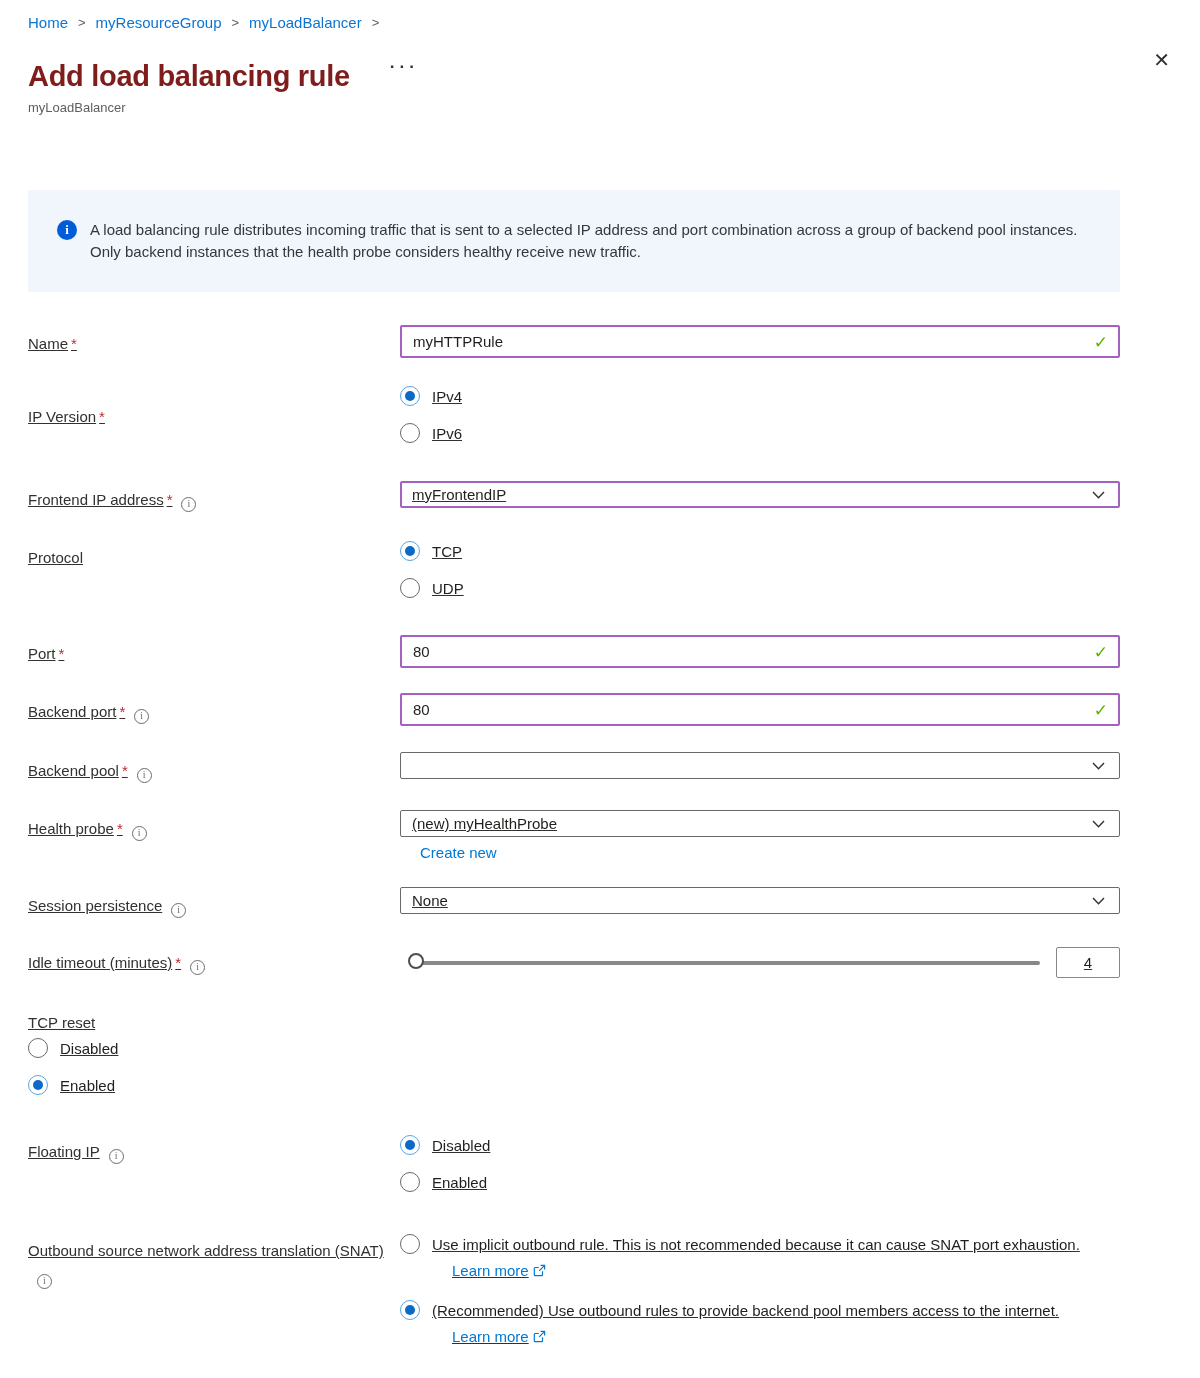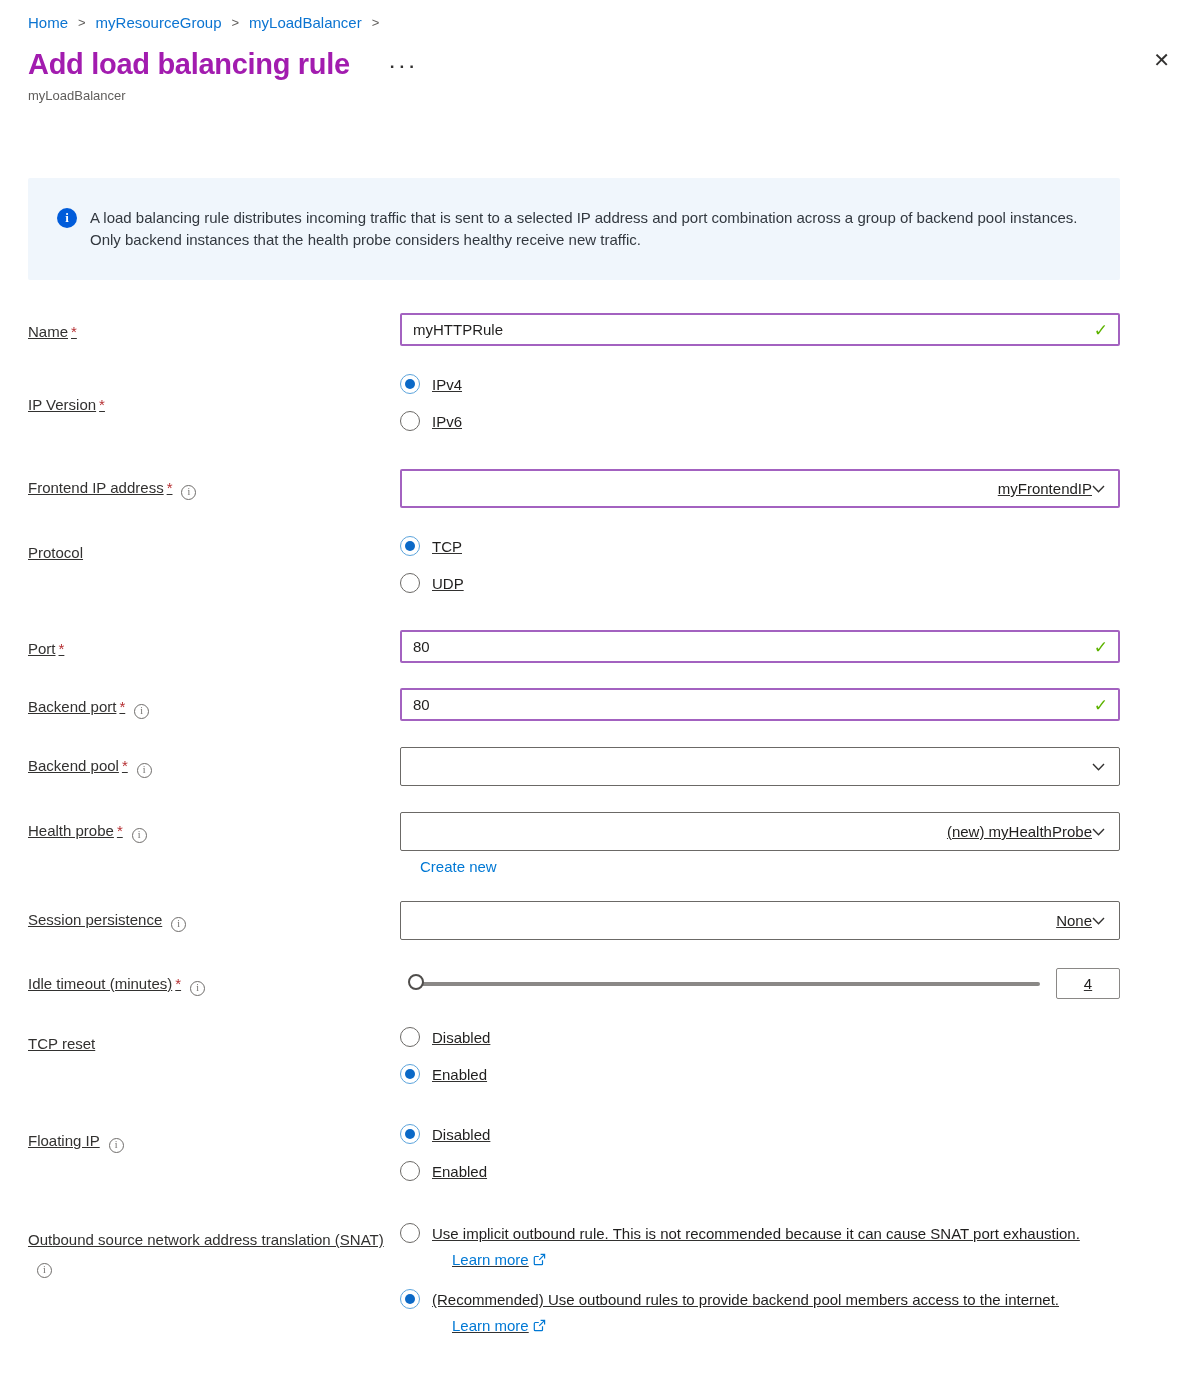--- a/index.html
+++ b/index.html
@@ -11,21 +11,21 @@
   }
   .page { padding:14px 28px 40px 28px; }
 
   
   .breadcrumb { display:flex; align-items:center; font-size:15px; }
   .crumb { color:#0b74d1; cursor:pointer; }
   .crumb-sep { color:#605e5c; margin:0 10px; font-size:13px; }
 
   
   .titlebar { display:flex; align-items:flex-start; margin-top:17px; position:relative; }
-  .page-title { font-size:29px; font-weight:700; color:#a21caf; letter-spacing:-0.3px; }
+  .page-title { font-size:29px; font-weight:700; color:#7f1d1d; letter-spacing:-0.3px;margin-top:12px; }
   .more-btn { margin-left:40px; margin-top:10px; font-size:17px; letter-spacing:4px;
               color:#323130; cursor:pointer; line-height:1; font-weight:700; }
   .close-btn { position:absolute; right:2px; top:2px; font-size:20px; color:#323130;
                cursor:pointer; line-height:1; font-weight:400; }
   .subtitle { font-size:13px; color:#605e5c; margin-top:7px; }
 
   
   .banner { margin-top:75px; background:#f0f6fc; border-radius:2px;
             padding:29px 30px 29px 29px; display:flex; width:1092px; }
   .banner-icon { flex:0 0 20px; width:20px; height:20px; border-radius:50%;
@@ -46,22 +46,22 @@
                font-family:"Liberation Serif",serif; cursor:pointer; }
 
   .txt-input { position:relative; }
   .txt-input input {
     width:100%; height:33px; border:2px solid #a362c0; border-radius:2px;
     padding:0 46px 0 11px; font-size:15px; color:#201f1e;
     font-family:"Liberation Sans","DejaVu Sans",sans-serif; outline:none; background:#fff;
   }
   .valid-check { position:absolute; right:12px; top:7px; color:#5db300; font-size:17px; }
 
-  .dropdown { height:39px; border:1px solid #6b6966; border-radius:2px; background:#fff;
-              display:flex; align-items:center; padding:0 14px 0 11px; cursor:pointer;text-align:right; }
+  .dropdown { height:27px; border:1px solid #6b6966; border-radius:2px; background:#fff;
+              display:flex; align-items:center; padding:0 14px 0 11px; cursor:pointer; }
   .dropdown.edited { border:2px solid #a362c0; padding:0 13px 0 10px; }
   .dropdown .dd-value { flex:1; font-size:15px; color:#201f1e; }
   .chevron { flex:0 0 13px; }
 
   .radio-group .radio-item { display:flex; align-items:center; margin-bottom:17px; cursor:pointer; }
   .radio-group .radio-item:last-child { margin-bottom:0; }
   .radio-circle { width:20px; height:20px; border-radius:50%; border:1px solid #6b6966;
                   background:#fff; margin-right:12px; flex:0 0 20px; position:relative; }
   .radio-item.on .radio-circle { border-color:#5ca4dc; }
   .radio-item.on .radio-circle::after { content:""; position:absolute; left:4px; top:4px;
@@ -83,21 +83,21 @@
   .slider-value { margin-left:16px; width:64px; height:31px; border:1px solid #8a8886;
                   border-radius:2px; text-align:center; font-size:15px; color:#201f1e;
                   font-family:"Liberation Sans","DejaVu Sans",sans-serif; outline:none; }
 
   
   .snat-item { display:flex; align-items:flex-start; margin-bottom:14px; cursor:pointer; }
   .snat-item .radio-circle { margin-top:2px; }
   .snat-text { flex:1; font-size:15px; line-height:26px; color:#201f1e; max-width:690px; }
   .ext-icon { vertical-align:-1px; margin-left:4px; }
 
-  .mb-38 { margin-bottom:38px; }
+  .mb-38 { margin-bottom:38px;flex-direction:column; }
   .mb-37 { margin-bottom:37px; }
   .mb-25 { margin-bottom:25px; }
   .mb-40 { margin-bottom:40px; }
 </style>
 </head>
 <body>
 
 <div class="page">
 
   <div class="breadcrumb">

